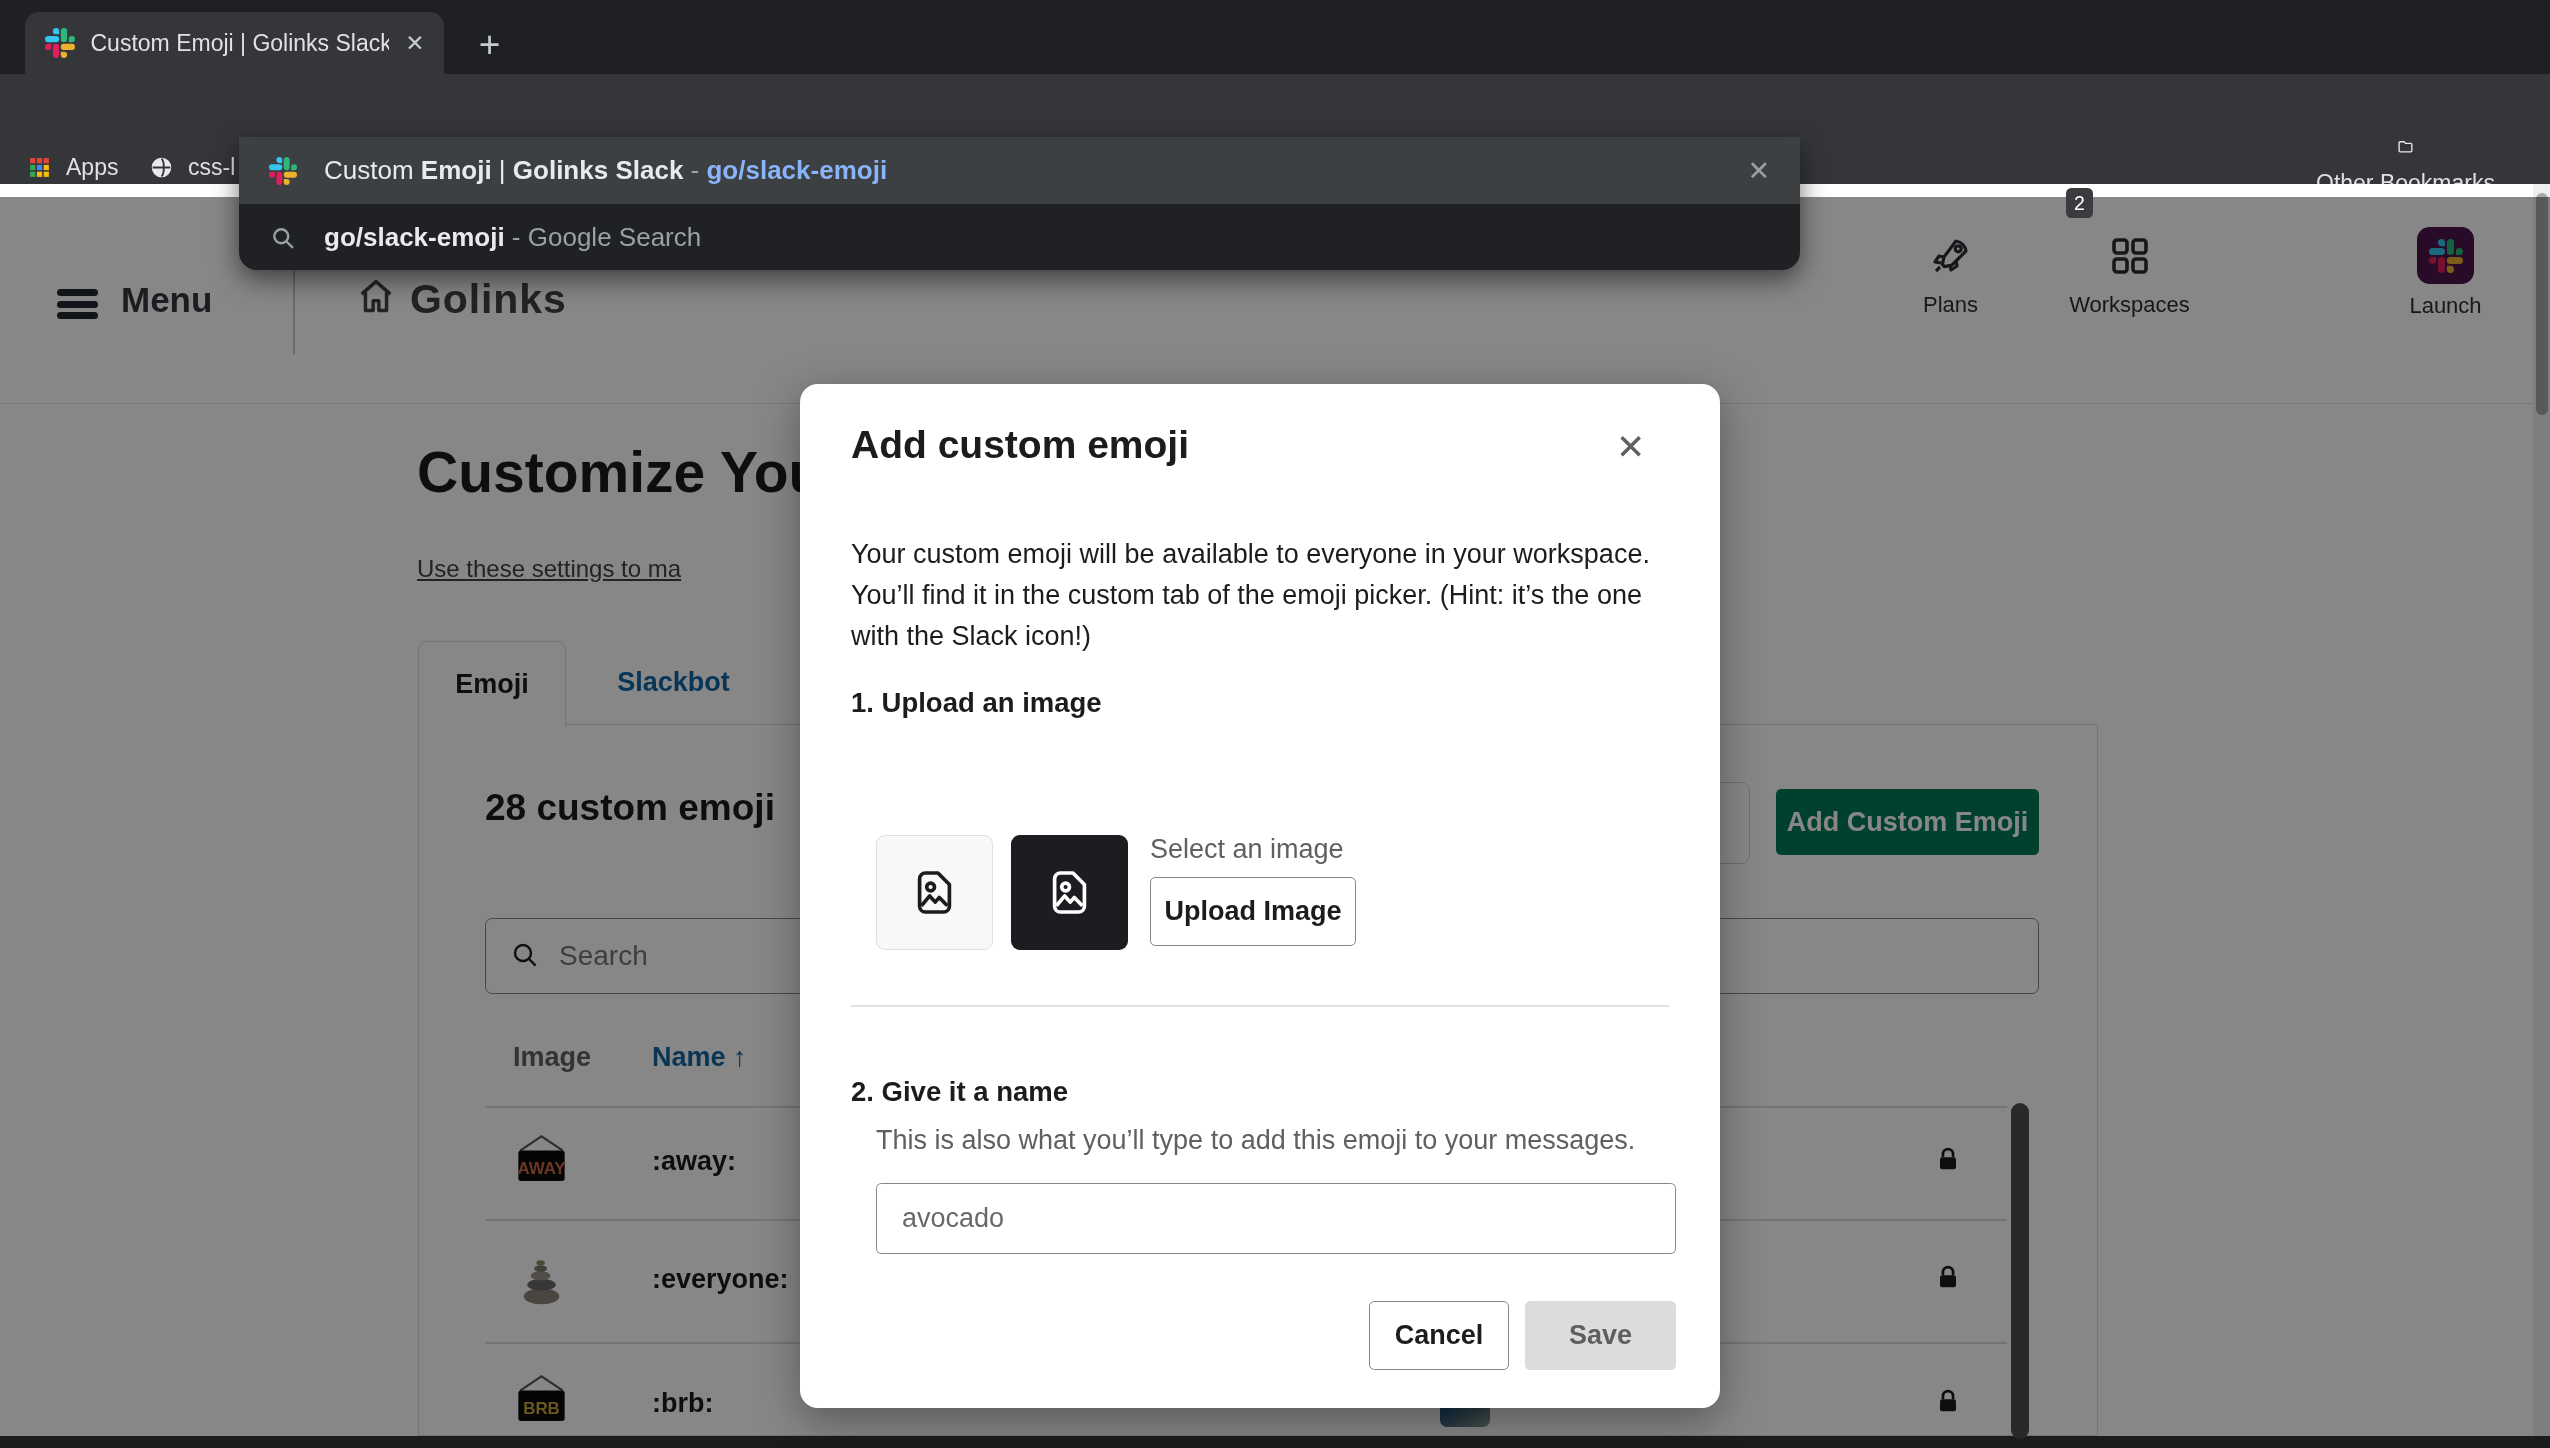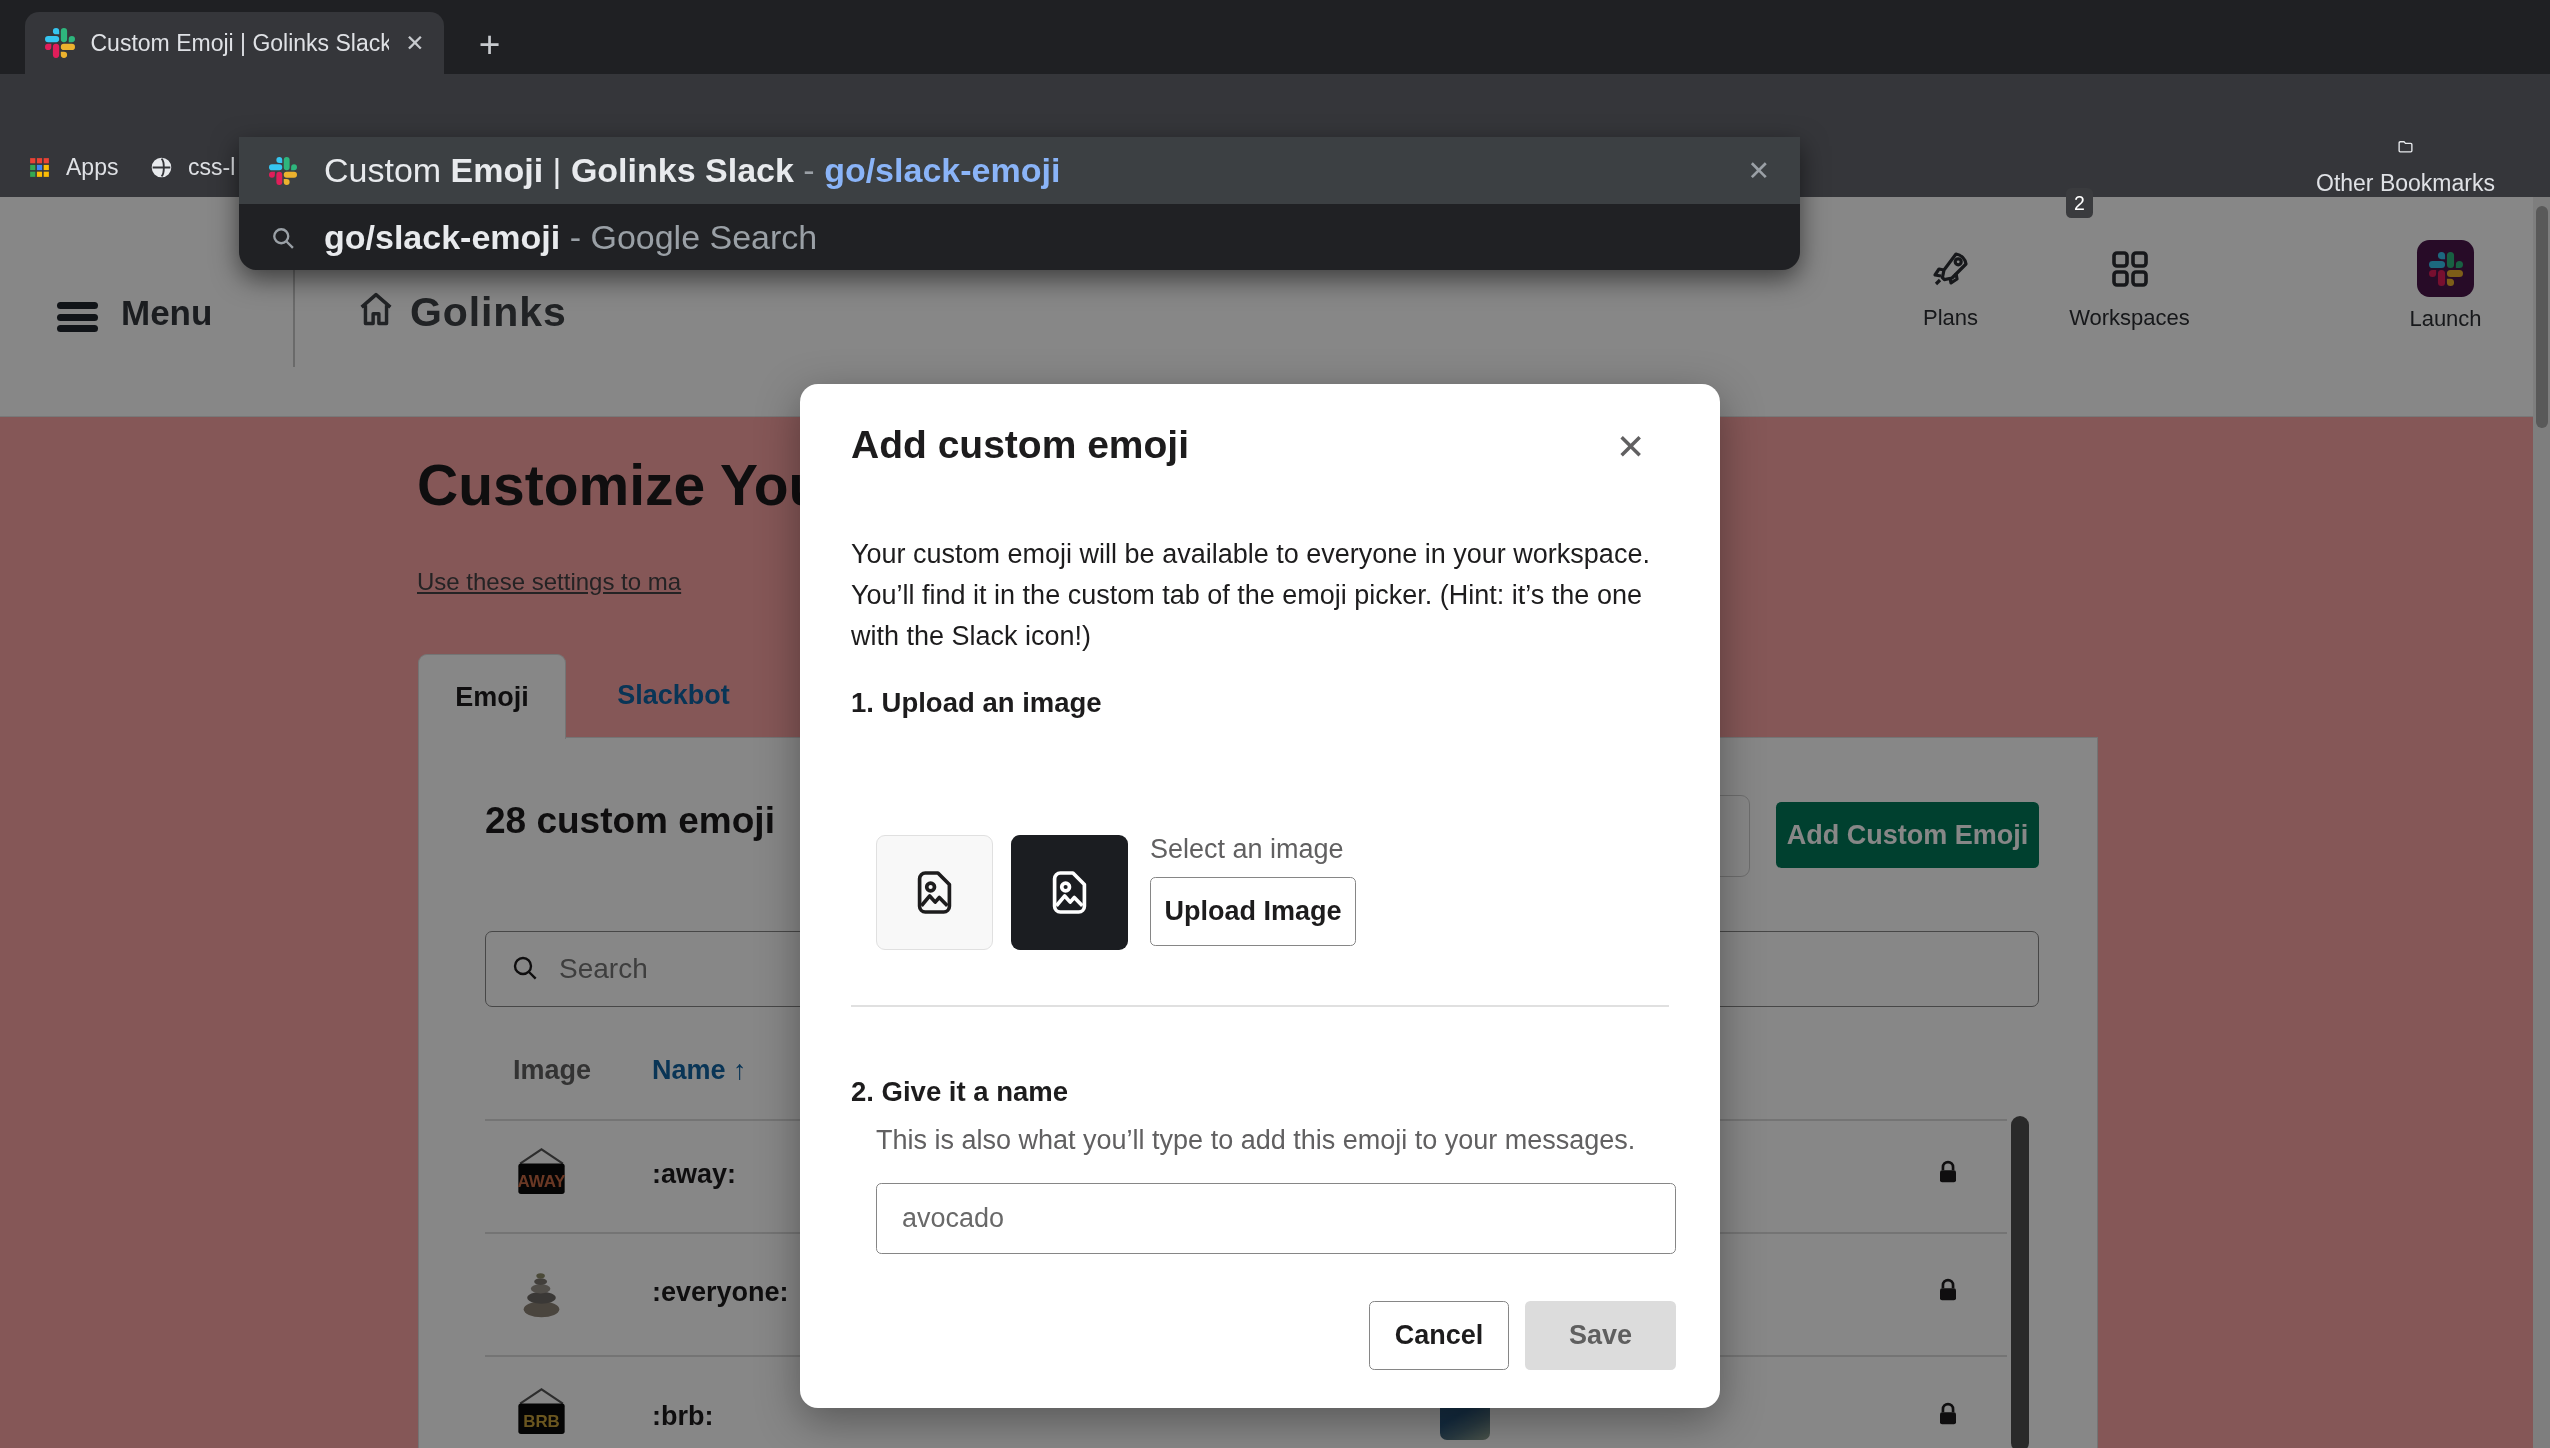--- a/index.html
+++ b/index.html
@@ -19,39 +19,39 @@
   .navbtn { top:85px; width:43px; height:43px; display:flex; align-items:center; justify-content:center; }
   #omnibox { left:239px; top:78px; width:1561px; height:59px; background:#202124; border-radius:21px 21px 0 0; display:flex; align-items:center; padding:0 25px; gap:21px; }
   .omni-text { font-size:27.5px; letter-spacing:0.4px; white-space:nowrap; }
   .omni-typed { color:#e8eaed; }
   .omni-rest { color:#9aa0a6; }
   .caret { display:inline-block; width:2.7px; height:34px; background:#e8eaed; vertical-align:middle; margin-left:1.8px; }
 
   #dropdown { left:239px; top:137px; width:1561px; height:133px; background:#202124; border-radius:0 0 18px 18px; box-shadow:0 9px 27px rgba(0,0,0,.55); z-index:60; overflow:hidden; }
   .sugg { height:67px; display:flex; align-items:center; padding:0 30px; gap:27px; }
   .sugg.sel { background:#3c4043; }
-  .sugg-text { font-size:34px; white-space:nowrap; }
+  .sugg-text { font-size:26px; white-space:nowrap; }
   .s-title { color:#e8eaed; }
   .s-bold { color:#e8eaed; font-weight:bold; }
   .s-dim { color:#9aa0a6; }
   .s-url { color:#8ab4f8; font-weight:bold; }
   .sugg-close { margin-left:auto; color:#9aa0a6; font-size:27px; }
 
   #bookmarksbar { left:0; top:138px; width:2550px; height:59px; background:#35363a; }
   .bm { position:absolute; top:0; height:59px; display:flex; align-items:center; gap:14px; color:#dfe1e5; font-size:23px; }
 
   
   .ext { position:absolute; top:89px; width:35px; height:35px; display:flex; align-items:center; justify-content:center; }
   .ext-sq { width:32px; height:32px; border-radius:7px; display:flex; align-items:center; justify-content:center; }
   .ext-ci { width:34px; height:34px; border-radius:50%; display:flex; align-items:center; justify-content:center; }
   .badge2 { position:absolute; left:2066px; top:114px; width:27px; height:30px; background:#3a3b3e; color:#fff; font-size:19.5px; border-radius:5.3px; text-align:center; line-height:30px; z-index:5; }
   .kebab { color:#dfe1e5; font-size:30px; }
 
   
-  #page { left:0; top:197px; width:2550px; height:1252px; background:#fca5a5; z-index:1; }
+  #page { left:0; top:184px; width:2550px; height:1252px; background:#ffffff; z-index:1; }
   #topnav { left:0; top:0; width:2550px; height:220px; background:#fff; border-bottom:1.8px solid #e2e2e2; }
   .hamb { width:41px; height:30px; display:flex; flex-direction:column; justify-content:space-between; }
   .hamb div { height:7px; border-radius:3.5px; background:#20262e; }
   .menu-label { font-size:35px; font-weight:bold; color:#33383e; }
   .brand { font-size:41px; font-weight:bold; color:#3f4247; letter-spacing:0.9px; }
   .vdiv { width:1.8px; background:#c9c9c9; }
   .navitem { position:absolute; width:177px; text-align:center; }
   .navitem .lbl { margin-top:9px; font-size:22px; color:#2c2f33; }
   .launch-tile { width:57px; height:57px; border-radius:12.4px; background:#4a154b; display:flex; align-items:center; justify-content:center; margin:0 auto; }
 

